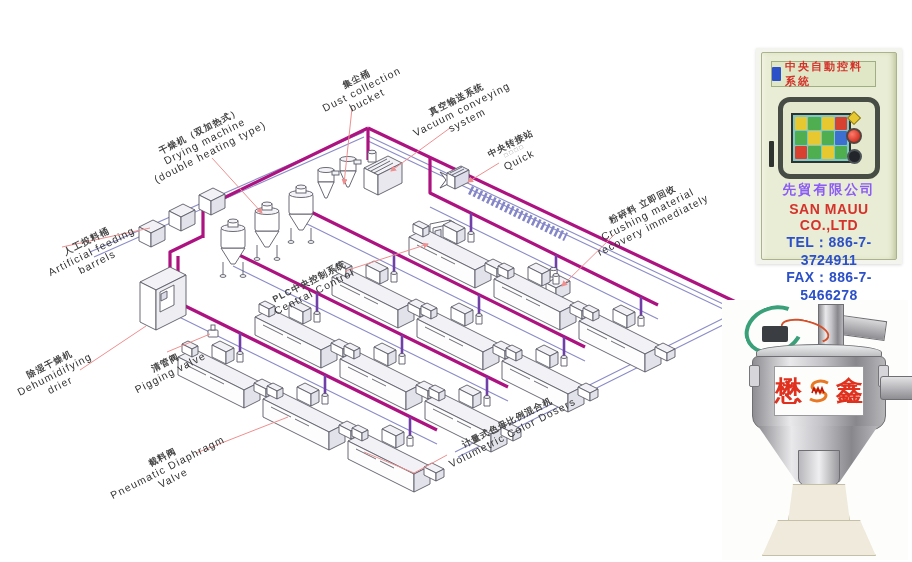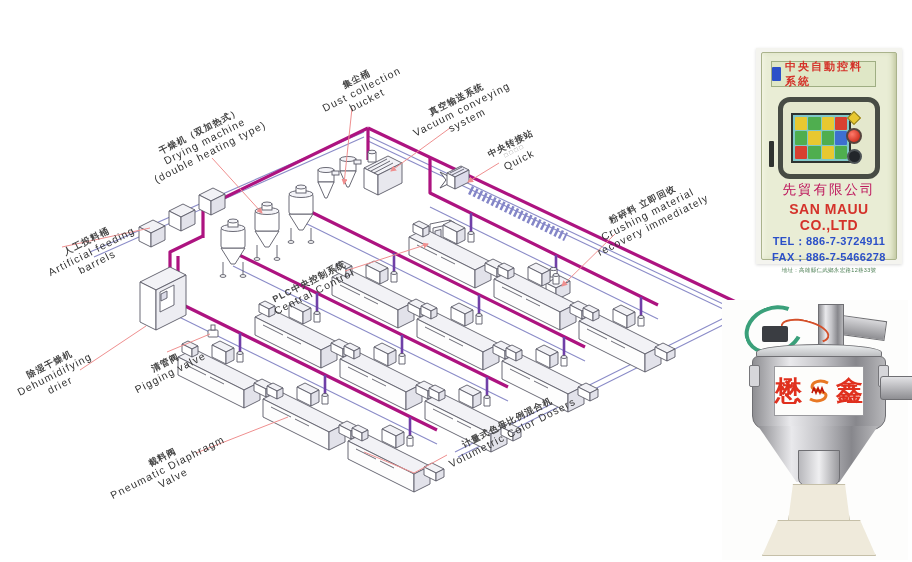--- a/index.html
+++ b/index.html
@@ -29,23 +29,23 @@
               gap:1px;padding:2px;}
   .cab-screen i{display:block;border-radius:1px;}
   .c-y{background:#e8c830;} .c-g{background:#4fae4f;} .c-r{background:#d84030;} .c-b{background:#3d6fd0;}
   .cab-lights{position:absolute;right:10px;top:8px;bottom:8px;width:22px;display:flex;flex-direction:column;
               align-items:center;justify-content:space-around;}
   .light-yellow{width:8px;height:8px;background:#e8c830;transform:rotate(45deg);border:1px solid #8a7a20;}
   .light-red{width:12px;height:12px;border-radius:50%;background:radial-gradient(circle at 35% 35%,#ff7a6a,#c01808);border:2px solid #55453f;}
   .button-black{width:11px;height:11px;border-radius:50%;background:#22262a;border:2px solid #4d5356;}
   .cab-handle{position:absolute;left:7px;top:88px;width:5px;height:26px;background:#2f332f;border-radius:1px;}
   .cab-text{position:absolute;left:8px;right:8px;top:128px;text-align:center;}
-  .cab-co-cn{color:#be185d;font-weight:normal;font-size:13.5px;letter-spacing:2px;}
+  .cab-co-cn{color:#8b5cf6;font-weight:bold;font-size:13.5px;letter-spacing:2px;}
   .cab-co-en{color:#d4322a;font-weight:bold;font-size:14px;letter-spacing:.5px;margin-top:2px;}
-  .cab-tel,.cab-fax{color:#2b50c8;font-weight:bold;font-size:11px;letter-spacing:.4px;margin-top:1px;}
+  .cab-tel,.cab-fax{color:#2b50c8;font-weight:bold;font-size:14px;letter-spacing:.4px;margin-top:1px;}
   .cab-addr{color:#4a7d52;font-size:5.5px;margin-top:2px;letter-spacing:.3px;}
   
   #hopper{position:absolute;left:722px;top:300px;width:186px;height:260px;z-index:2;background:#fdfdfc;}
   .metal{background:linear-gradient(90deg,#8f8f93 0%,#e9e9ec 28%,#c4c4c8 52%,#87878c 78%,#b7b7ba 100%);}
   .hp-toppipe{position:absolute;left:96px;top:4px;width:24px;height:44px;border:1px solid #6f6f73;}
   .hp-sidepipe-top{position:absolute;left:118px;top:18px;width:44px;height:18px;border:1px solid #6f6f73;
                    background:linear-gradient(180deg,#d8d8db,#8e8e92);transform:rotate(8deg);}
   .hp-lid{position:absolute;left:34px;top:44px;width:124px;height:18px;border-radius:50%/42%;
           border:1px solid #6f6f73;background:linear-gradient(180deg,#eceff0,#a0a0a4);}
   .hp-body{position:absolute;left:30px;top:56px;width:132px;height:72px;border:1px solid #6f6f73;

